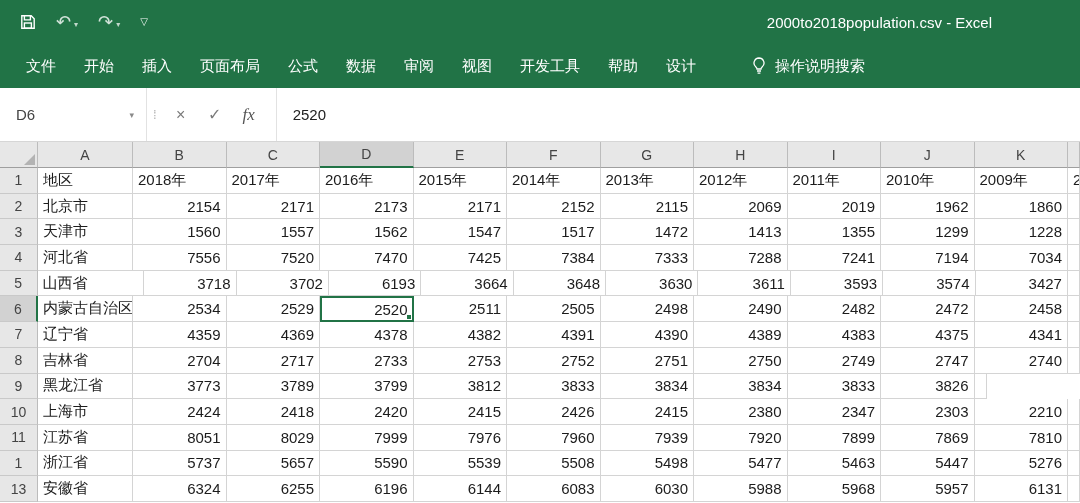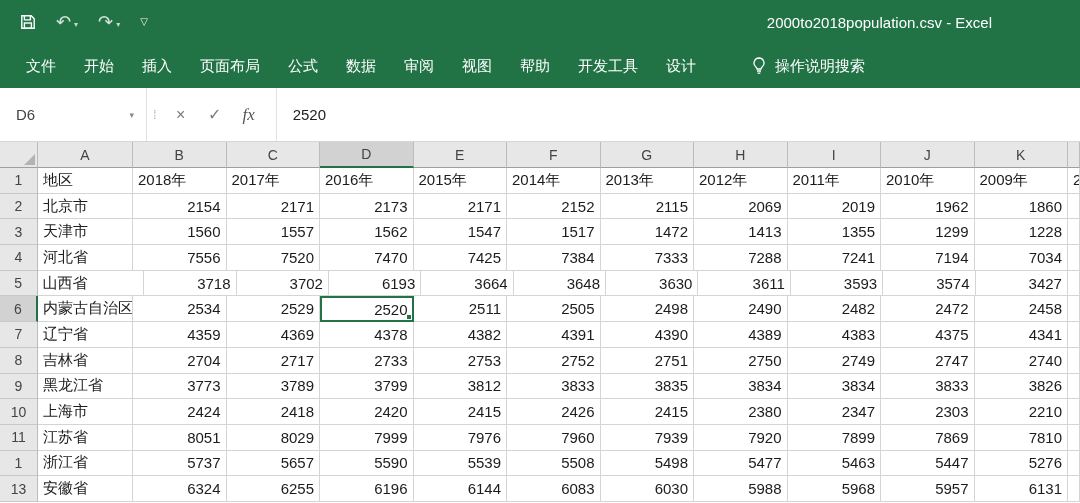--- a/index.html
+++ b/index.html
@@ -78,22 +78,22 @@
   <div class="ribbon-tabs">
     <span id="tabs-mount" style="display:flex;height:100%;">
         <span class="tab">文件</span>
         <span class="tab">开始</span>
         <span class="tab">插入</span>
         <span class="tab">页面布局</span>
         <span class="tab">公式</span>
         <span class="tab">数据</span>
         <span class="tab">审阅</span>
         <span class="tab">视图</span>
+        <span class="tab">开发工具</span>
         <span class="tab">帮助</span>
-        <span class="tab">开发工具</span>
         <span class="tab">设计</span>
       </span>
     <span class="tellme">
       <svg width="14" height="18" viewBox="0 0 14 18">
         <path d="M7 1a5 5 0 0 0-3.1 8.9c.7.6 1.1 1.2 1.1 2.1h4c0-.9.4-1.5 1.1-2.1A5 5 0 0 0 7 1z" fill="none" stroke="#fff" stroke-width="1.3"></path>
         <path d="M5 14h4M5.6 16.2h2.8" stroke="#fff" stroke-width="1.3" fill="none"></path>
       </svg>
       <span>操作说明搜索</span>
     </span>
   </div>
@@ -456,23 +456,20 @@
         <div class="cell ar" style="width: 93.5px;">
           <span>3799</span>
         </div>
         <div class="cell ar" style="width: 93.5px;">
           <span>3812</span>
         </div>
         <div class="cell ar" style="width: 93.5px;">
           <span>3833</span>
         </div>
         <div class="cell ar" style="width: 93.5px;">
-          <span>3835</span>
-        </div>
-        <div class="cell ar" style="width: 93.5px;">
           <span>3834</span>
         </div>
         <div class="cell ar" style="width: 93.5px;">
           <span>3834</span>
         </div>
         <div class="cell ar" style="width: 93.5px;">
           <span>3833</span>
         </div>
         <div class="cell ar" style="width: 93.5px;">
           <span>3826</span>

